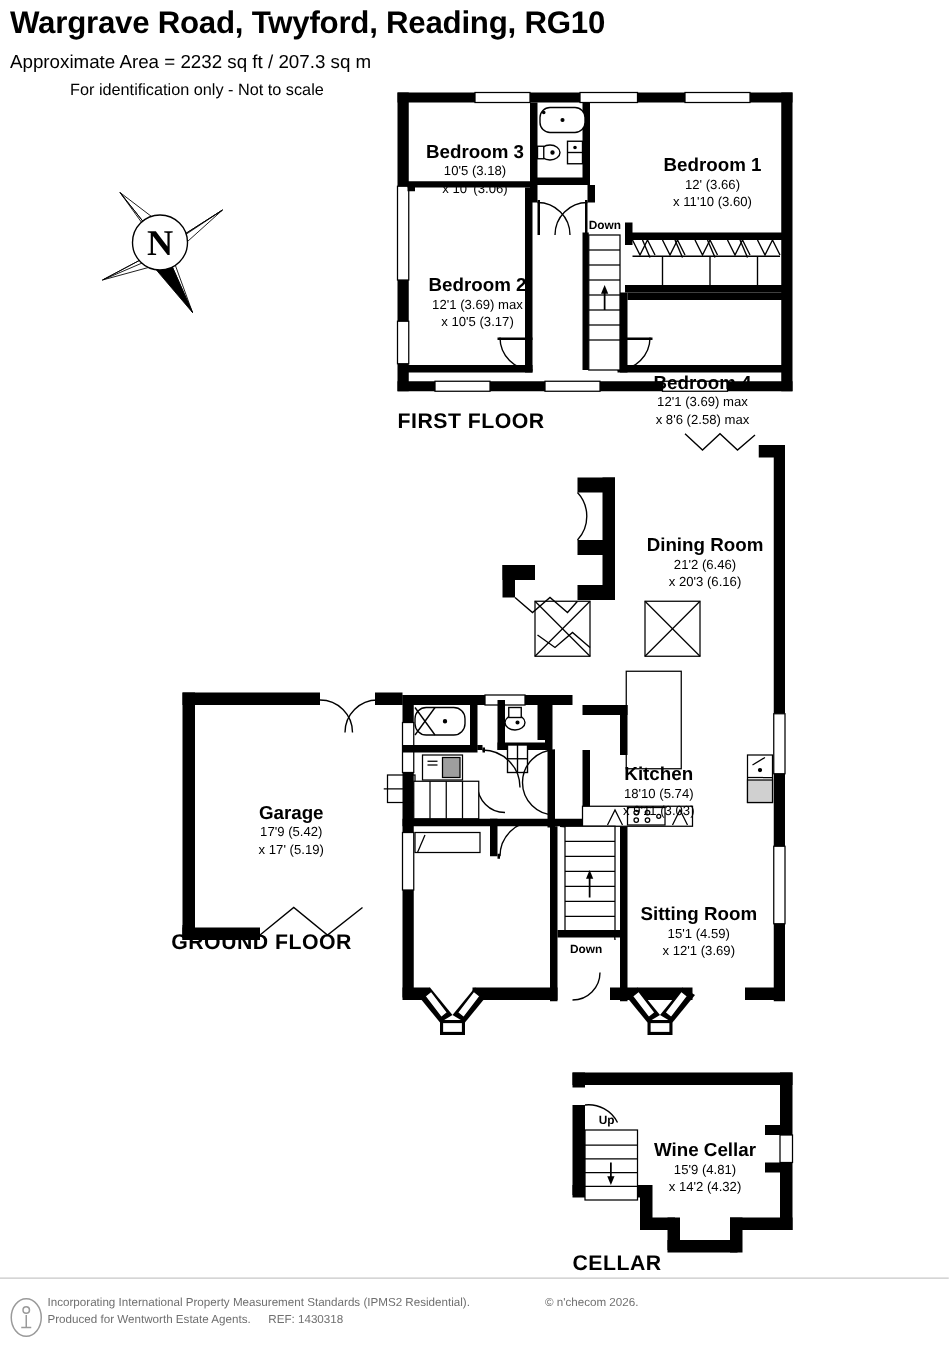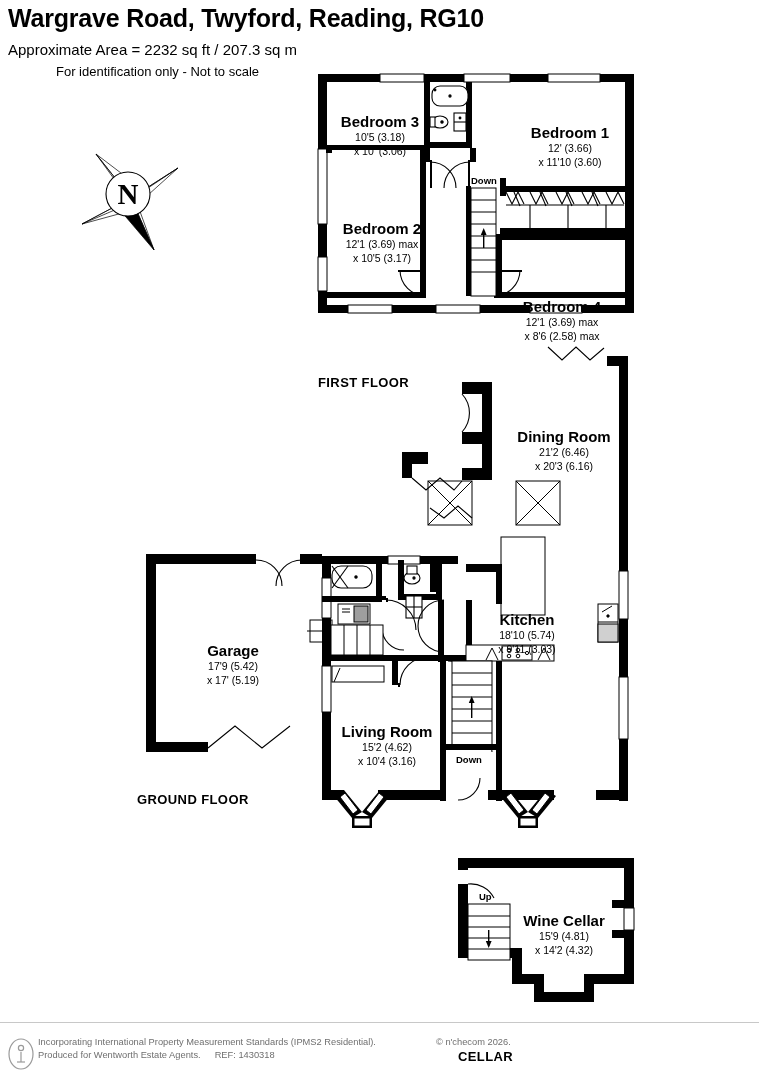--- a/index.html
+++ b/index.html
@@ -40,25 +40,24 @@
   .ident-line {
     position: absolute;
     left: 8px;
     top: 64px;
     font-size: 13px;
     white-space: nowrap;
     padding-left: 48px;
   }
   .floor-label {
     position: absolute;
-    font-size: 13px;
+    font-size: 17px;
     font-weight: bold;
     letter-spacing: 0.4px;
     white-space: nowrap;
-    margin-top: 48px;
   }
   .room {
     position: absolute;
     text-align: center;
     line-height: 1.28;
     white-space: nowrap;
   }
   .room .rname {
     font-size: 15px;
     font-weight: bold;
@@ -547,26 +546,26 @@
     <span class="rdim">18'10 (5.74)</span>
     <span class="rdim">x 9'11 (3.03)</span>
   </div>
 
   <div class="room" style="left:183px; top:641px; width:100px;">
     <span class="rname">Garage</span>
     <span class="rdim">17'9 (5.42)</span>
     <span class="rdim">x 17' (5.19)</span>
   </div>
 
-  <div class="room" style="left:337px; top:722px; width:100px;">
-    <span class="rname">Living Room</span>
-    <span class="rdim">15'2 (4.62)</span>
-    <span class="rdim">x 10'4 (3.16)</span>
-  </div>
-
+
+  <div class="room" style="left:508px; top:722px; width:102px;">
+    <span class="rname">Sitting Room</span>
+    <span class="rdim">15'1 (4.59)</span>
+    <span class="rdim">x 12'1 (3.69)</span>
+  </div>
 
   <div class="stair-word" style="left:456px; top:754px;">Down</div>
 
   <div class="floor-label" style="left:458px; top:1001px;">CELLAR</div>
 
   <div class="room" style="left:512px; top:911px; width:104px;">
     <span class="rname">Wine Cellar</span>
     <span class="rdim">15'9 (4.81)</span>
     <span class="rdim">x 14'2 (4.32)</span>
   </div>

